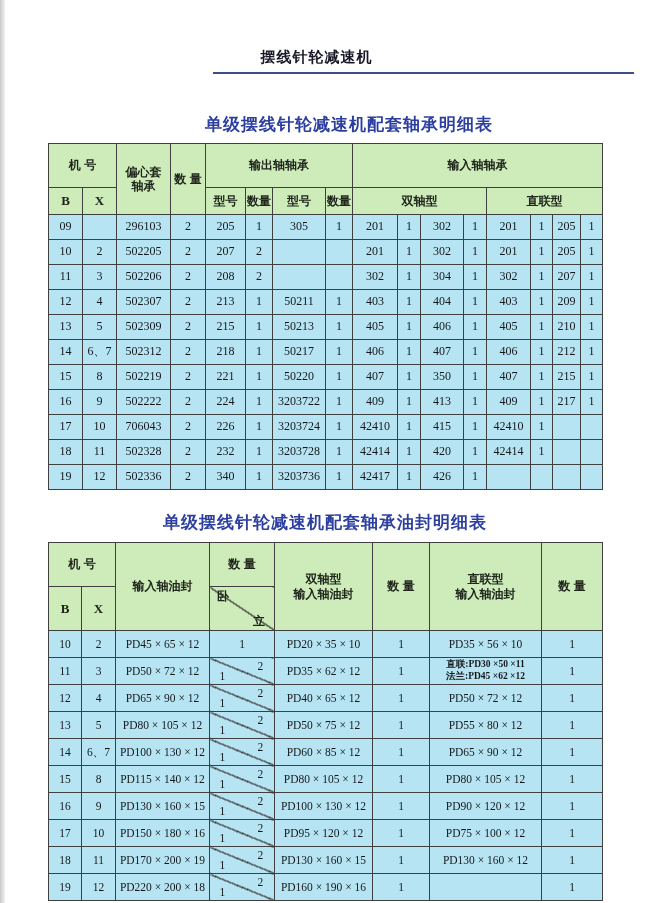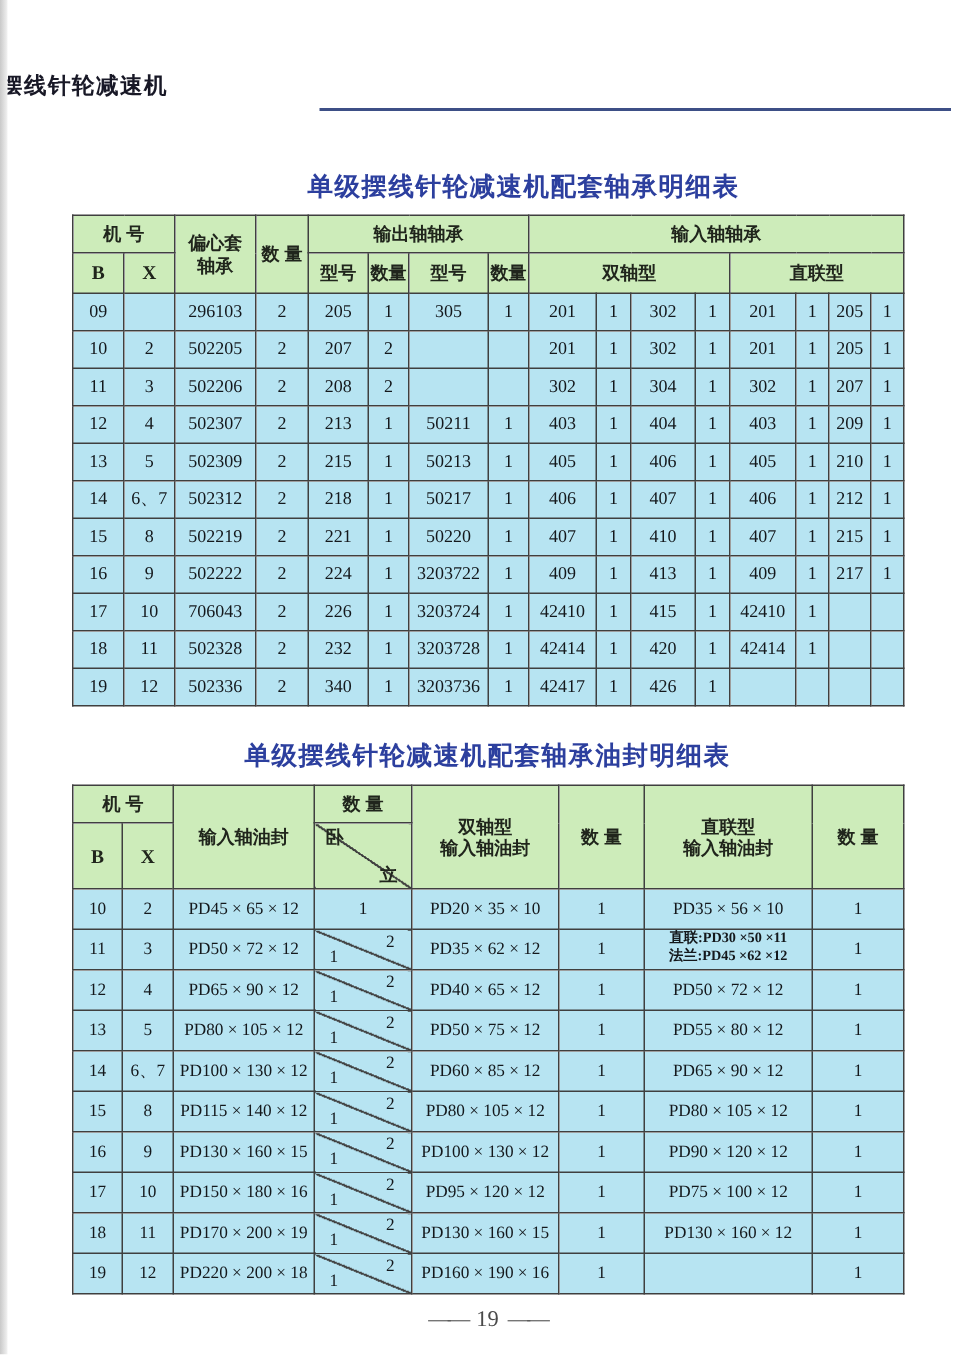--- a/index.html
+++ b/index.html
@@ -11,21 +11,21 @@
     position: relative;
     overflow: hidden;
   }
   .scan-edge {
     position: absolute; left: 0; top: 0; bottom: 0; width: 5px;
     background: linear-gradient(to right, #c9c9c9, #f2f2f2);
   }
   
   .running-head {
     padding-top: 48px;
-    text-align: left;
+    text-align: center;
     padding-right: 17px;
   }
   .running-head .head-text {
     font-size: 15px;
     font-weight: bold;
     color: #181826;
     letter-spacing: 1px;
     font-family: "Liberation Sans", sans-serif;
   }
   .head-rule {
@@ -73,21 +73,21 @@
     background: var(--blue, #b7e4f2);
     font-family: "Liberation Serif", "DejaVu Serif", serif;
     font-size: 12px;
     color: #14181c;
     height: 26px;
     line-height: 1.1;
   }
   #t1 td { height: 25px; }
   #t2 td { height: 27px; font-size: 11.5px; }
   #t2 td.small-seal { font-size: 9.5px; font-weight: bold; line-height: 1.25; }
-  tr.hr1 th { height: 25px; }
+  tr.hr1 th { height: 44px; }
   tr.hr2 th { height: 27px; }
   #t2 tr.hr2 th { height: 30px; }
   
   .diag {
     position: relative;
     background-image: linear-gradient(to top right,
       transparent calc(50% - 0.7px),
       var(--border, #3f3f3f) calc(50% - 0.7px),
       var(--border, #3f3f3f) calc(50% + 0.7px),
       transparent calc(50% + 0.7px));
@@ -274,21 +274,21 @@
         <td>15</td>
         <td>8</td>
         <td>502219</td>
         <td>2</td>
         <td>221</td>
         <td>1</td>
         <td>50220</td>
         <td>1</td>
         <td>407</td>
         <td>1</td>
-        <td>410</td>
+        <td>350</td>
         <td>1</td>
         <td>407</td>
         <td>1</td>
         <td>215</td>
         <td>1</td>
       </tr>
       <tr>
         <td>16</td>
         <td>9</td>
         <td>502222</td>

